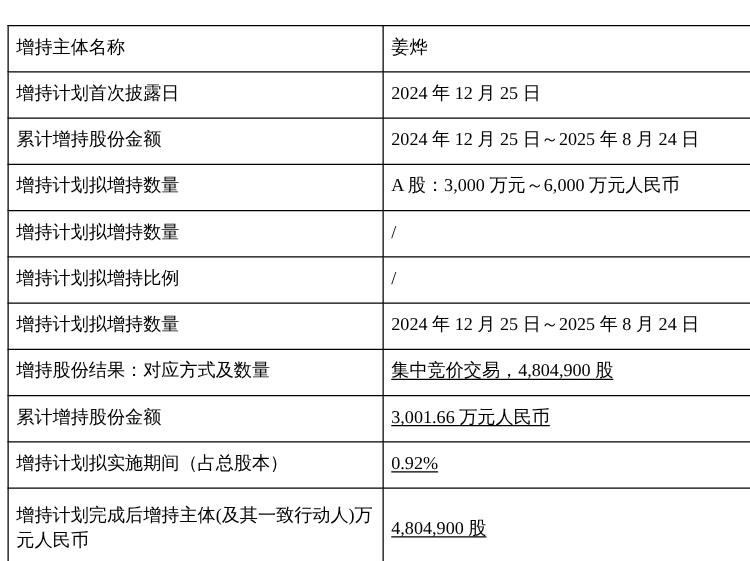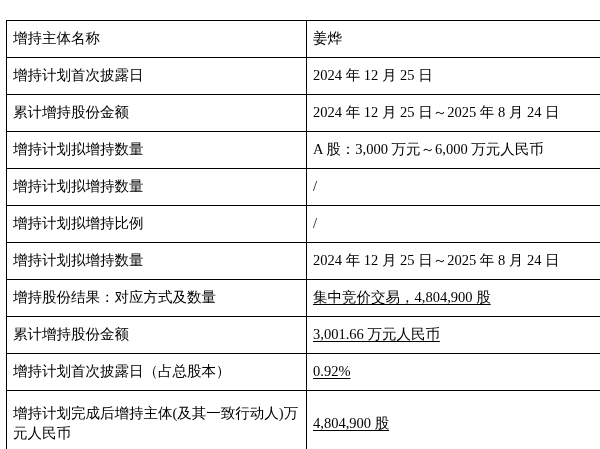--- a/index.html
+++ b/index.html
@@ -88,21 +88,21 @@
       </tr>
       <tr class="row-std">
         <td class="label-cell">增持股份结果：对应方式及数量</td>
         <td class="value-cell underline">集中竞价交易，4,804,900 股</td>
       </tr>
       <tr class="row-std">
         <td class="label-cell">累计增持股份金额</td>
         <td class="value-cell underline">3,001.66 万元人民币</td>
       </tr>
       <tr class="row-std">
-        <td class="label-cell">增持计划首次披露日（占总股本）</td>
+        <td class="label-cell">增持计划拟实施期间（占总股本）</td>
         <td class="value-cell underline">0.92%</td>
       </tr>
       <tr>
         <td class="label-cell tall">增持计划完成后增持主体(及其一致行动人)万元人民币</td>
         <td class="value-cell tall underline">4,804,900 股</td>
       </tr>
       <tr>
         <td class="label-cell tall">增持计划完成后增持主体（及其一致行动人）持股比例</td>
         <td class="value-cell tall underline">0.92%</td>
       </tr>

